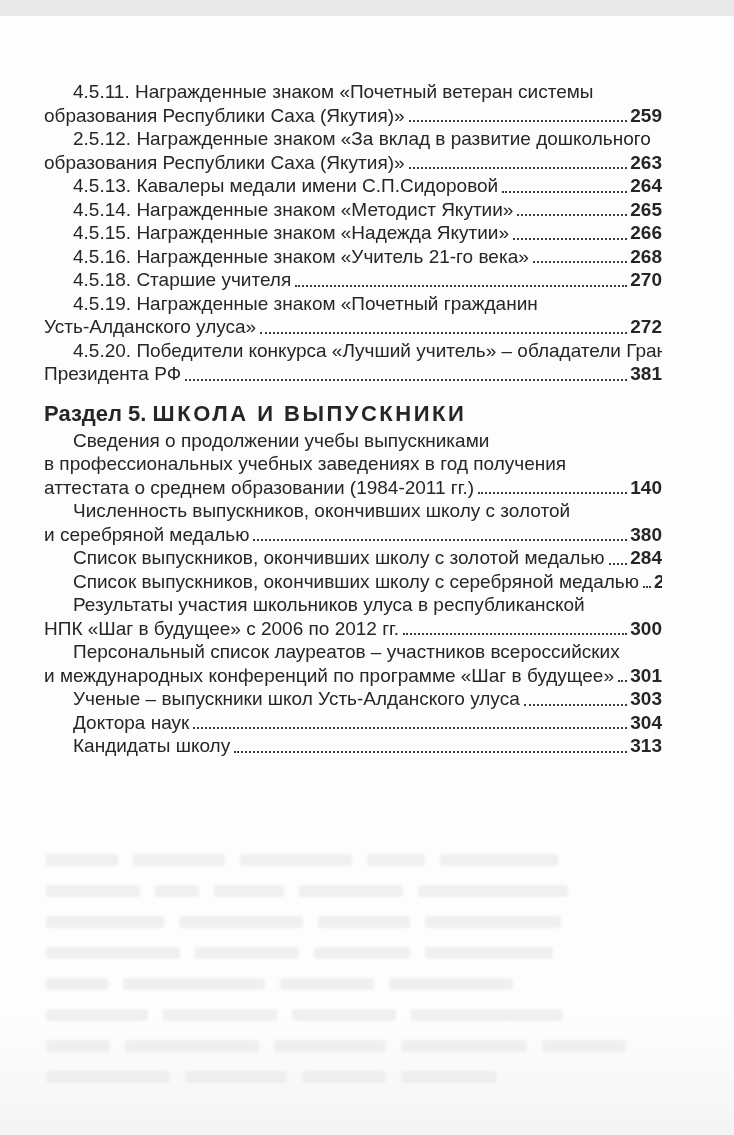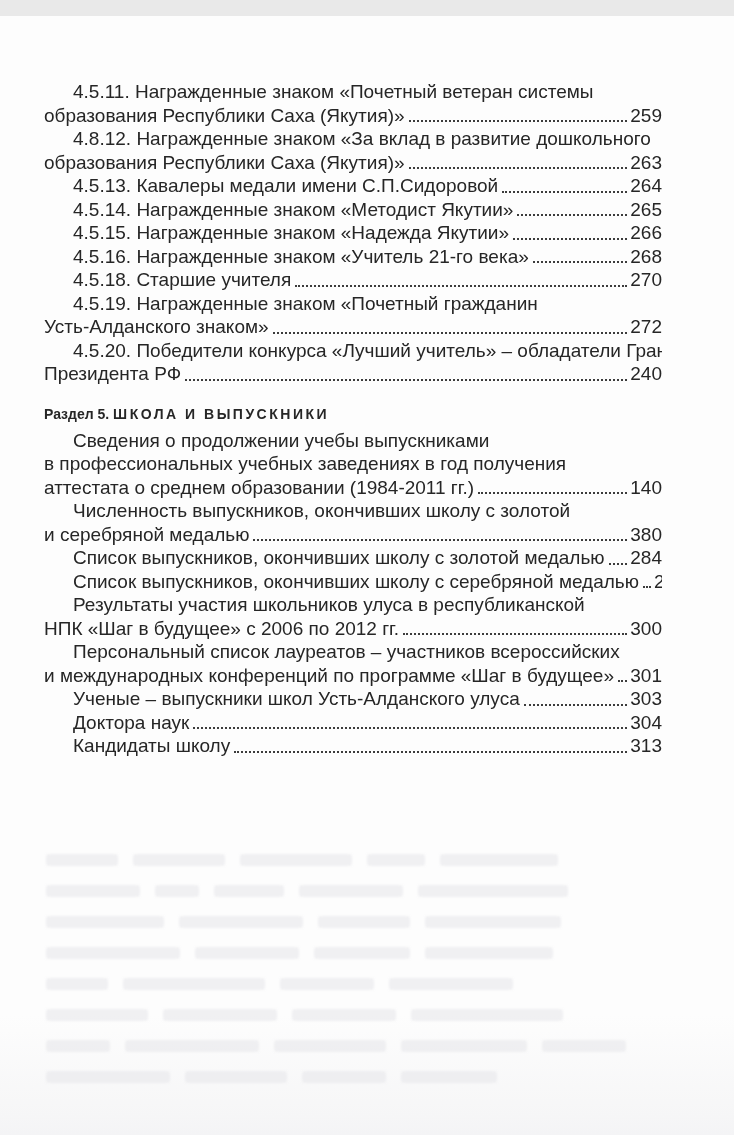--- a/index.html
+++ b/index.html
@@ -22,23 +22,23 @@
   .line.indent .txt{padding-left:29px;}
   .txt{flex:0 0 auto;}
   .leader{
     flex:1 1 auto;
     min-width:8px;
     align-self:flex-end;
     border-bottom:2px dotted #3c3c3c;
     margin:0 3px 5px 4px;
     height:0;
   }
-  .pg{flex:0 0 auto;text-align:center;}
+  .pg{flex:0 0 auto;text-align:center;font-weight:bold;}
   .section-header{
-    font-size:14px;
+    font-size:22px;
     font-weight:bold;
     margin:16px 0 3px 0;
     line-height:24px;
     white-space:nowrap;
   }
   .section-header .caps{letter-spacing:2.5px;}
   
   .ghost{position:absolute;left:46px;right:70px;top:838px;opacity:0.55;}
   .gline{display:flex;gap:15px;margin-bottom:19px;filter:blur(1.3px);}
   .gseg{height:12px;background:#e6e6ea;border-radius:3px;flex:0 0 auto;}
@@ -56,21 +56,21 @@
             <span class="txt">4.5.11. Награжденные знаком «Почетный ветеран системы</span>
           </div>
           <div class="line">
             <span class="txt">образования Республики Саха (Якутия)»</span>
             <span class="leader"></span>
             <span class="pg">259</span>
           </div>
         </div>
         <div class="entry">
           <div class="line indent">
-            <span class="txt">4.8.12. Награжденные знаком «За вклад в развитие дошкольного</span>
+            <span class="txt">2.5.12. Награжденные знаком «За вклад в развитие дошкольного</span>
           </div>
           <div class="line">
             <span class="txt">образования Республики Саха (Якутия)»</span>
             <span class="leader"></span>
             <span class="pg">263</span>
           </div>
         </div>
         <div class="entry">
           <div class="line indent">
             <span class="txt">4.5.13. Кавалеры медали имени С.П.Сидоровой</span>
@@ -104,33 +104,33 @@
             <span class="txt">4.5.18. Старшие учителя</span>
             <span class="leader"></span>
             <span class="pg">270</span>
           </div>
         </div>
         <div class="entry">
           <div class="line indent">
             <span class="txt">4.5.19. Награжденные знаком «Почетный гражданин</span>
           </div>
           <div class="line">
-            <span class="txt">Усть-Алданского знаком»</span>
+            <span class="txt">Усть-Алданского улуса»</span>
             <span class="leader"></span>
             <span class="pg">272</span>
           </div>
         </div>
         <div class="entry">
           <div class="line indent">
             <span class="txt">4.5.20. Победители конкурса «Лучший учитель» – обладатели Гранта</span>
           </div>
           <div class="line">
             <span class="txt">Президента РФ</span>
             <span class="leader"></span>
-            <span class="pg">240</span>
+            <span class="pg">381</span>
           </div>
         </div>
       </section>
 
     <h2 class="section-header"><span>Раздел 5.</span> <span class="caps">ШКОЛА И ВЫПУСКНИКИ</span></h2>
 
     <section id="sec5">
         <div class="entry">
           <div class="line indent">
             <span class="txt">Сведения о продолжении учебы выпускниками</span>

